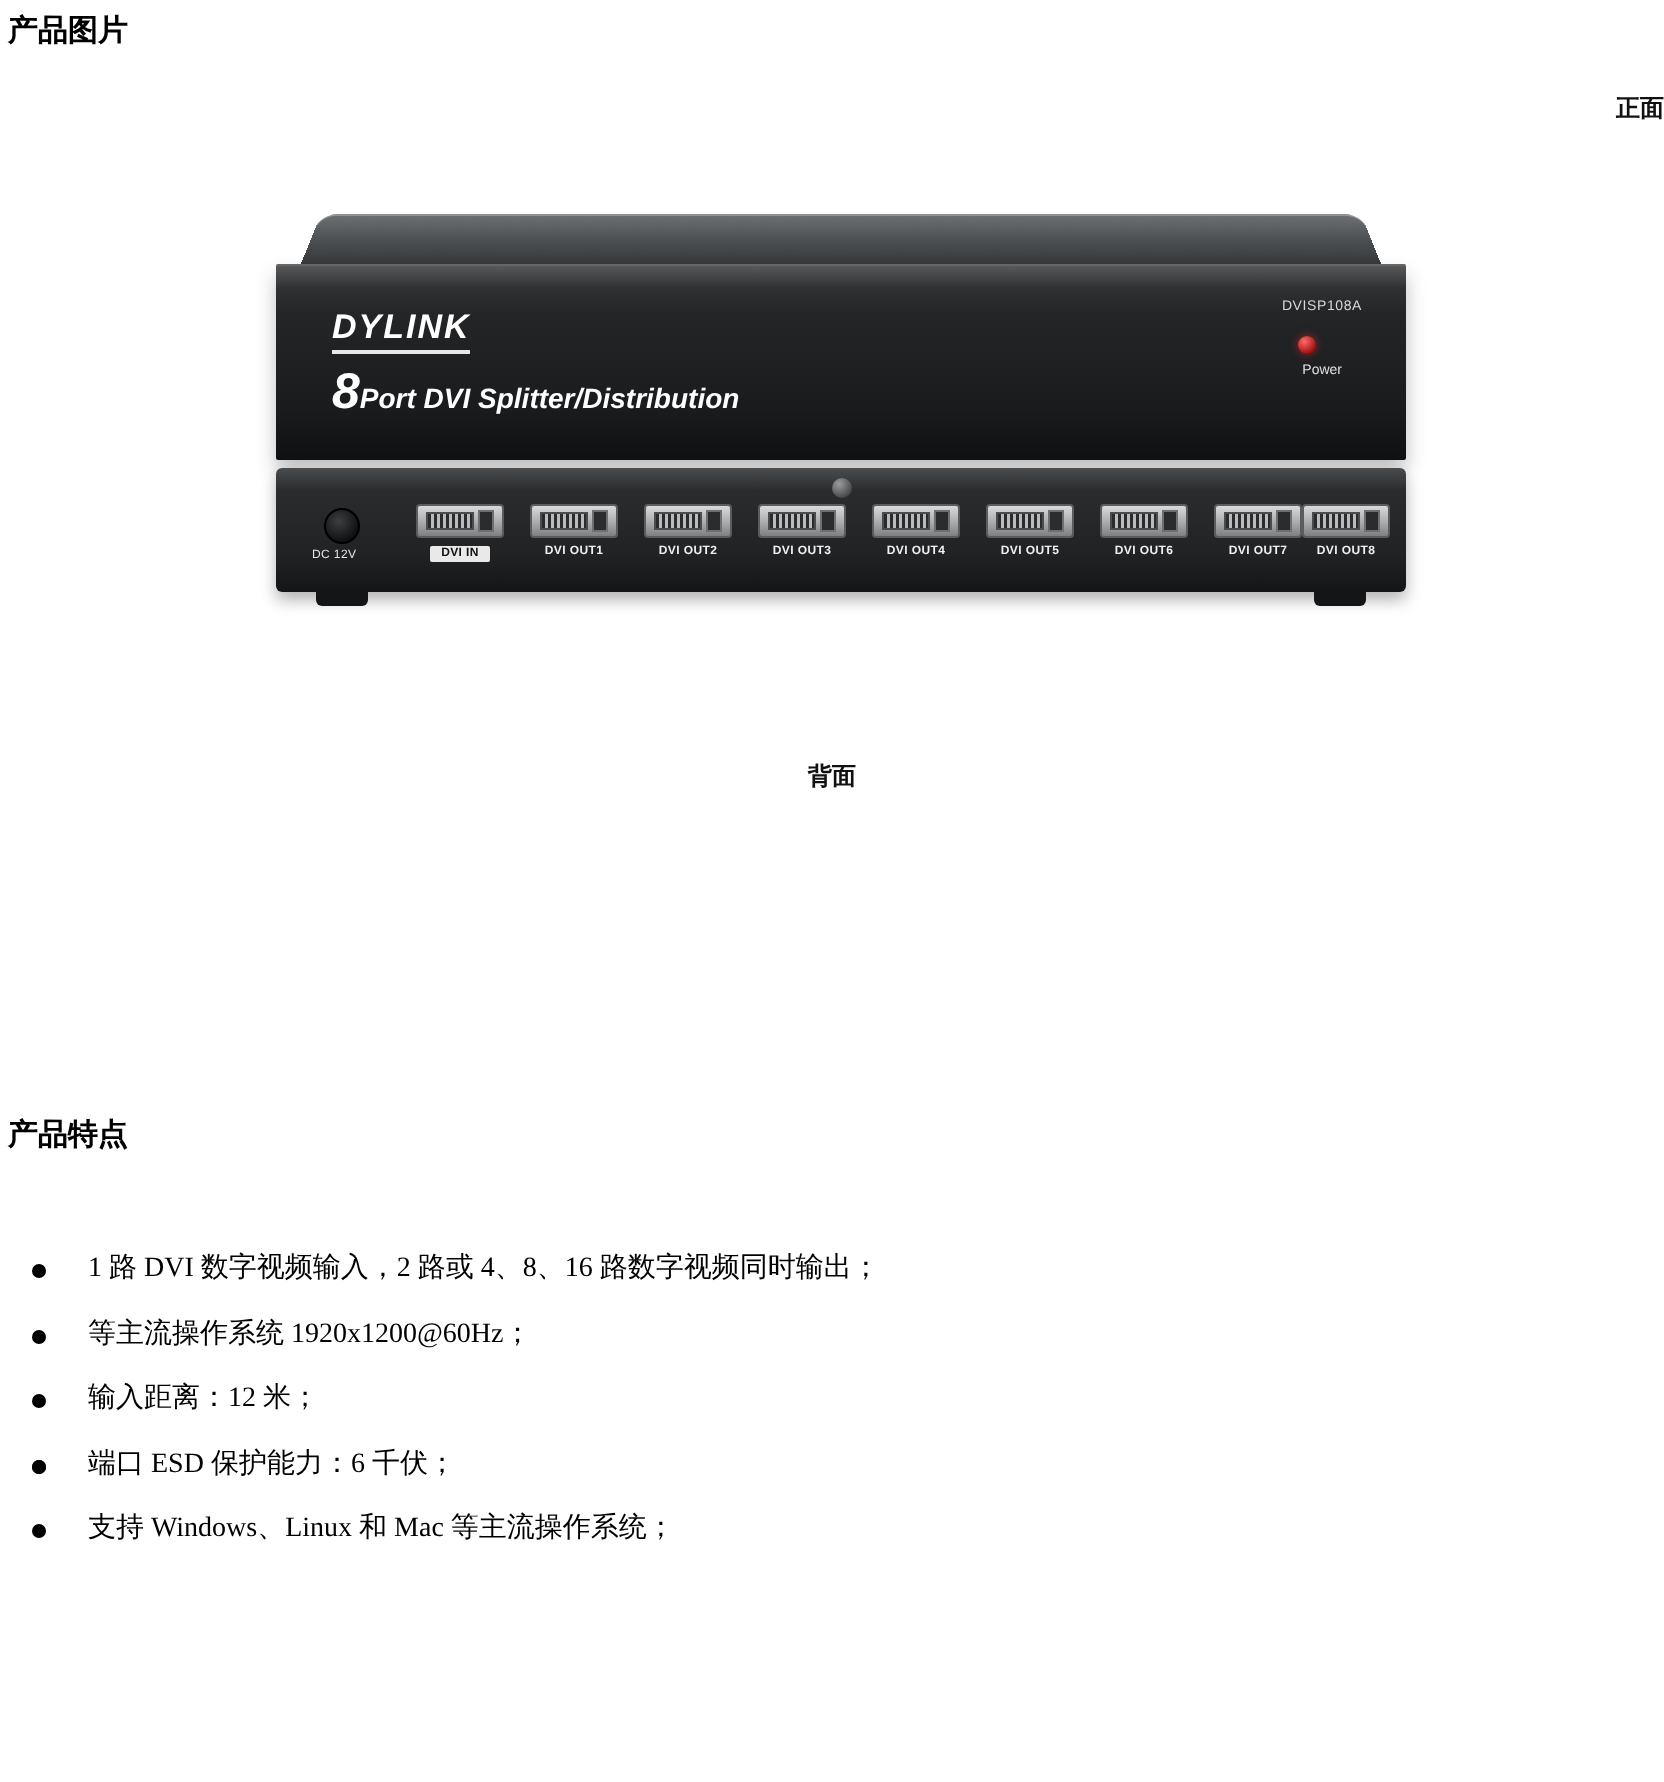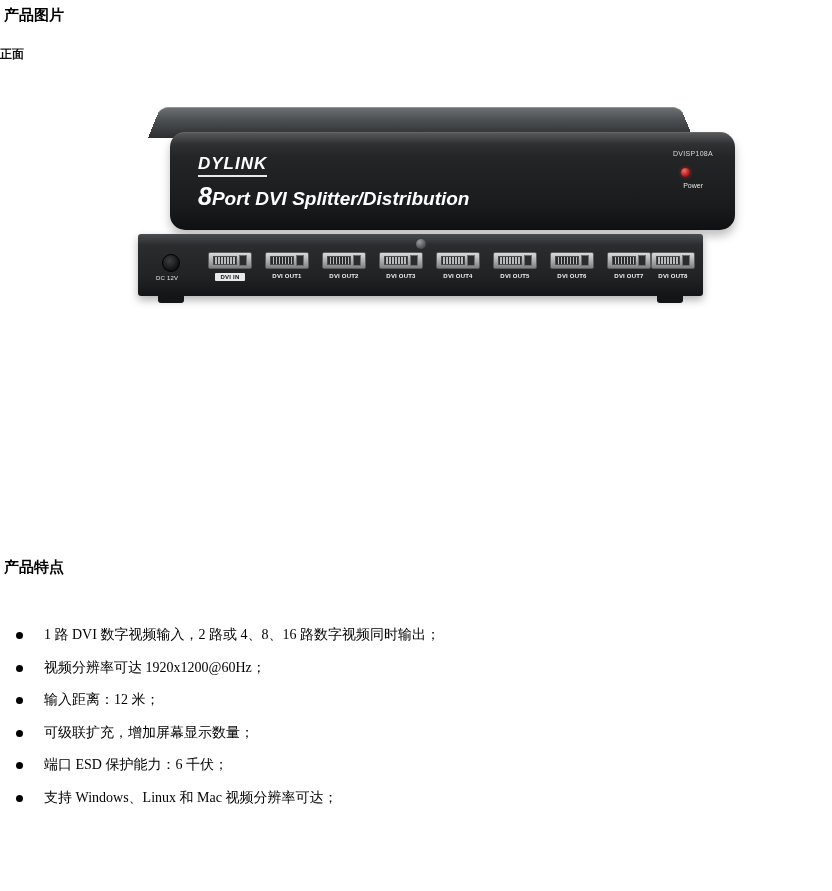--- a/index.html
+++ b/index.html
@@ -33,21 +33,21 @@
   #title-product-images {
     position: absolute;
     left: 4px;
     top: 6px;
   }
   #caption-front {
     position: absolute;
     left: 0;
     top: 46px;
     width: 832px;
-    text-align: left;
+    text-align: right;
     font-family: "Liberation Sans", sans-serif;
     font-size: 12px;
     font-weight: bold;
     color: #111;
   }
   #caption-back {
     position: absolute;
     left: 0;
     top: 380px;
     width: 832px;
@@ -80,24 +80,23 @@
     transform-origin: bottom center;
     box-shadow: inset 0 1px 0 rgba(255,255,255,0.25);
   }
   .dev-front {
     position: absolute;
     left: 8px;
     top: 32px;
     width: 565px;
     height: 98px;
     background: linear-gradient(180deg, #3a3c3e 0%, #232527 25%, #191b1d 75%, #0f1012 100%);
-    border-radius: 15px;
+    border-radius: 1px;
     box-shadow: 0 1px 0 rgba(255,255,255,0.08) inset, 0 6px 10px rgba(0,0,0,0.25);
     overflow: hidden;
-    margin-left: 32px;
   }
   .dev-front:after {
     content: "";
     position: absolute;
     left: 0; top: 0; right: 0; height: 12px;
     background: linear-gradient(180deg, rgba(255,255,255,0.16), rgba(255,255,255,0));
   }
   .brand {
     position: absolute;
     left: 28px;
@@ -123,21 +122,21 @@
     font-family: "Liberation Sans", sans-serif;
     font-style: italic;
     font-weight: bold;
     color: #ffffff;
     white-space: nowrap;
   }
   .model-line .big {
     font-size: 25px;
   }
   .model-line .rest {
-    font-size: 19px;
+    font-size: 14px;
   }
   .model-code {
     position: absolute;
     right: 22px;
     top: 18px;
     font-family: "Liberation Sans", sans-serif;
     font-size: 7px;
     color: #d8d8d8;
     letter-spacing: 0.3px;
   }
@@ -392,43 +391,43 @@
       <div class="port-label" style="left:465px">DVI OUT7</div>
       <div class="port-label" style="left:509px">DVI OUT8</div>
     </div>
 
     <div class="feet">
       <div class="foot" style="left:0"></div>
       <div class="foot" style="right:0"></div>
     </div>
   </div>
 
+  <div id="caption-back">背面</div>
 
   <h2 class="section-title" id="title-features">产品特点</h2>
 
   <ul class="feature-list">
     <li class="feature-item">
       <span class="bullet"></span>
       <span>1 路 DVI 数字视频输入，2 路或 4、8、16 路数字视频同时输出；</span>
     </li>
     <li class="feature-item">
       <span class="bullet"></span>
-      <span>视频分辨率可达 1920x1200@60Hz；</span>
+      <span>等主流操作系统 1920x1200@60Hz；</span>
     </li>
     <li class="feature-item">
       <span class="bullet"></span>
       <span>输入距离：12 米；</span>
     </li>
     <li class="feature-item">
       <span class="bullet"></span>
-      <span>可级联扩充，增加屏幕显示数量；</span>
     </li>
     <li class="feature-item">
       <span class="bullet"></span>
       <span>端口 ESD 保护能力：6 千伏；</span>
     </li>
     <li class="feature-item">
       <span class="bullet"></span>
-      <span>支持 Windows、Linux 和 Mac 视频分辨率可达；</span>
+      <span>支持 Windows、Linux 和 Mac 等主流操作系统；</span>
     </li>
   </ul>
 
 </div>
 
 </body></html>

